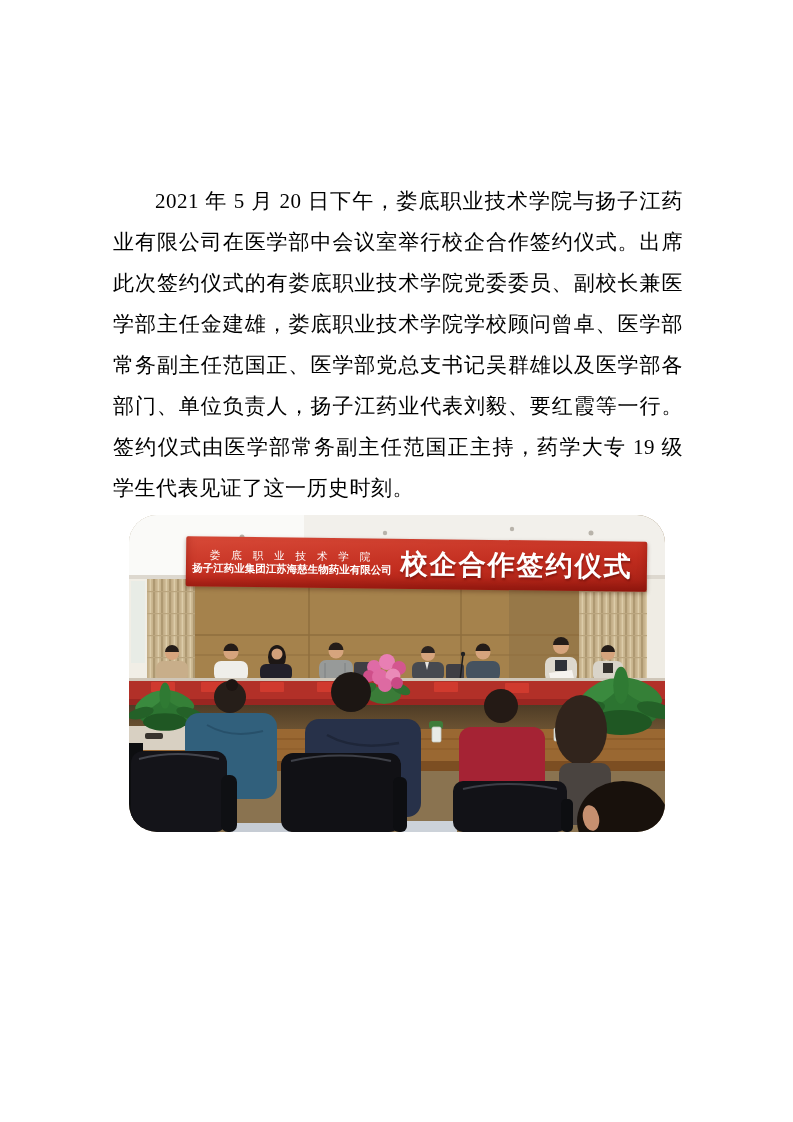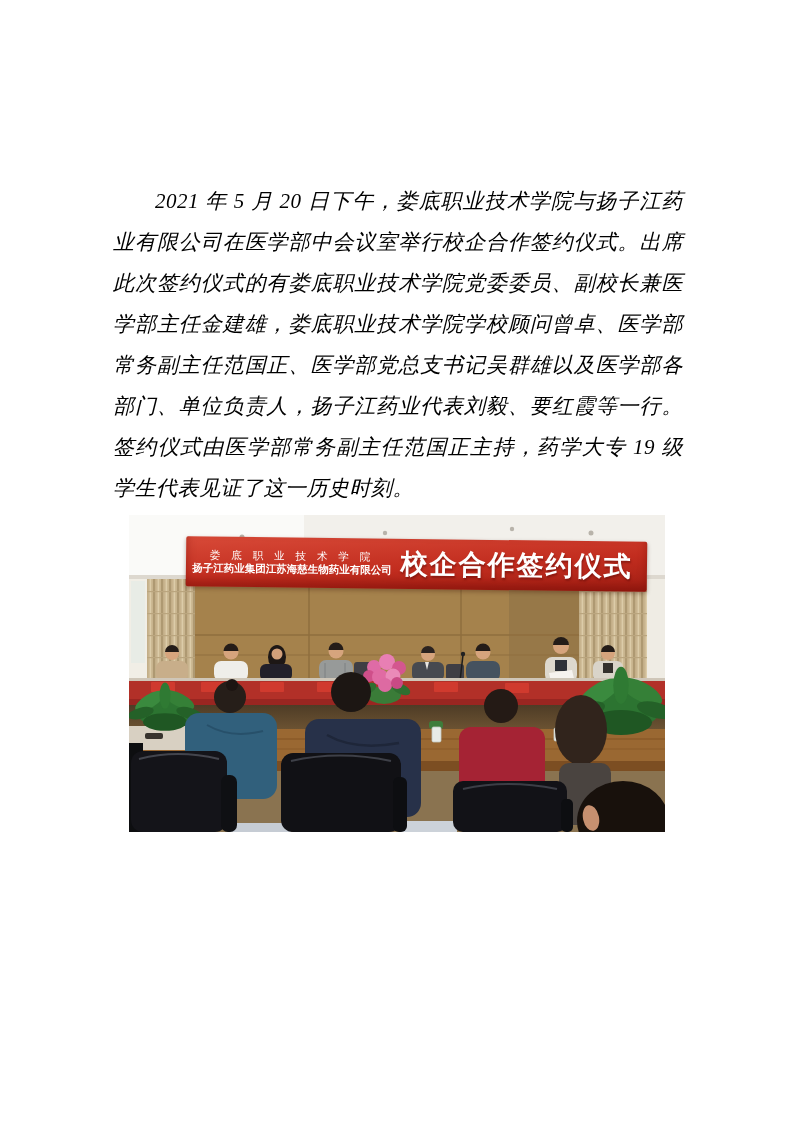--- a/index.html
+++ b/index.html
@@ -5,26 +5,26 @@
   html,body { margin:0; padding:0; background:#ffffff; }
   .page {
     position:relative; width:793px; height:1122px; background:#ffffff;
     overflow:hidden; font-family:"Liberation Serif","DejaVu Serif",serif;
   }
   .body-para {
     position:absolute; left:113px; width:570px; margin:0;
     font-size:21px; line-height:41px; letter-spacing:0.5px;
     color:#000; text-align:justify; text-indent:2em;
   }
-  #para1 { top:181px;font-style:italic; }
+  #para1 { top:181px; }
   #para2 { top:844px; }
 
   .photo {
     position:absolute; left:129px; top:515px; width:536px; height:317px;
-    overflow:hidden; background:#8a7350;
+    overflow:hidden; background:#8a7350;border-radius:28px;
   }
   .photo svg { position:absolute; left:0; top:0; }
 
   .banner {
     position:absolute; left:57px; top:24px; width:461px; height:50px;
     background:linear-gradient(176deg,#d84a38 0%,#c22d1f 55%,#a31f14 100%);
     transform:rotate(0.7deg); border-radius:2px;
     box-shadow:inset 0 -6px 10px rgba(110,8,4,.45), 0 2px 4px rgba(60,20,10,.35);
     display:flex; align-items:center; padding:0 6px; box-sizing:border-box;
     color:#fff;

